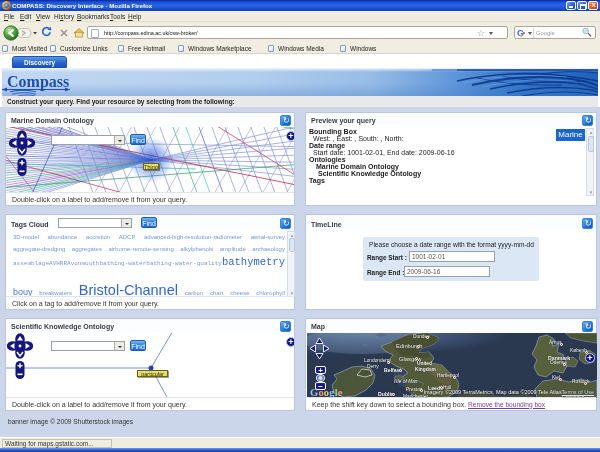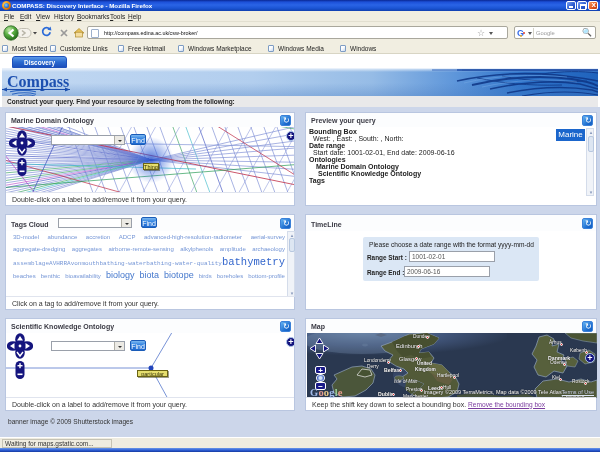--- a/index.html
+++ b/index.html
@@ -432,30 +432,28 @@
               <span>archaeology</span>
             </div>
       <div class="trow" style="top:25px;font-family:Liberation Mono, monospace;">
               <span>assemblage</span>
               <span>AVHRR</span>
               <span>Avonmouth</span>
               <span>bathing-water</span>
               <span>bathing-water-quality</span>
               <span class="t4">bathymetry</span>
             </div>
-      <div class="trow" style="top:39px;">
-              <span>beaches</span>
-              <span>benthic</span>
-              <span>bioavailability</span>
-              <span class="t3">biology</span>
-              <span class="t3">biota</span>
-              <span class="t3">biotope</span>
-              <span>birds</span>
-              <span>boreholes</span>
-              <span>bottom-profile</span>
+      <div class="trow" style="top:51px;">
+              <span class="t3">bouy</span>
+              <span>breakwaters</span>
+              <span class="t5">Bristol-Channel</span>
+              <span>carbon</span>
+              <span>chart</span>
+              <span>cheese</span>
+              <span>chlorophyll</span>
             </div>
       <div class="vscroll" style="right:0px;top:0px;height:66px;">
               <span class="sarr">▴</span>
               <div style="position:absolute;left:0.5px;top:6px;width:6px;height:14px;background:#dde6f2;border:0.5px solid #b8c8e0;border-radius:2px;"></div>
               <span class="sarr" style="bottom:0;top:auto;">▾</span>
             </div>
     </div>
     <div class="phint">
             <span>Click on a tag to add/remove it from your query.</span>
           </div>

